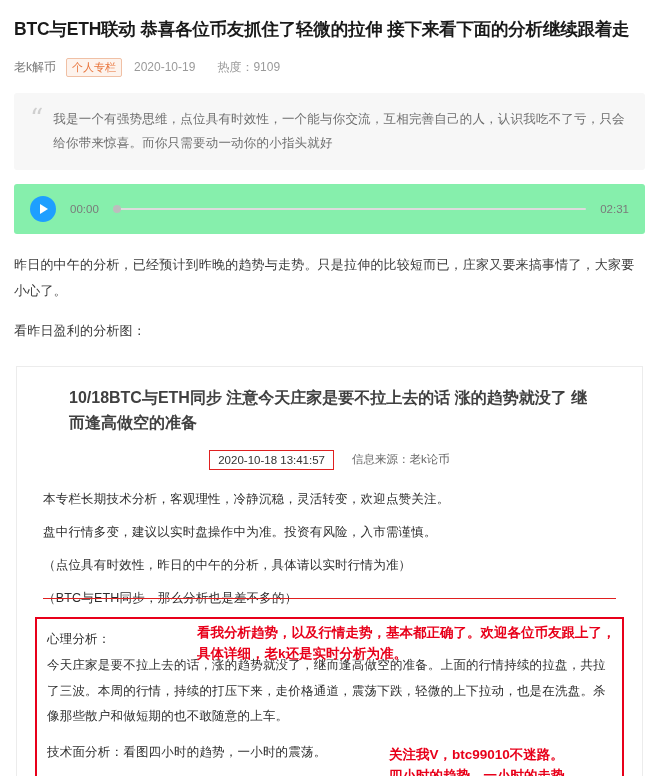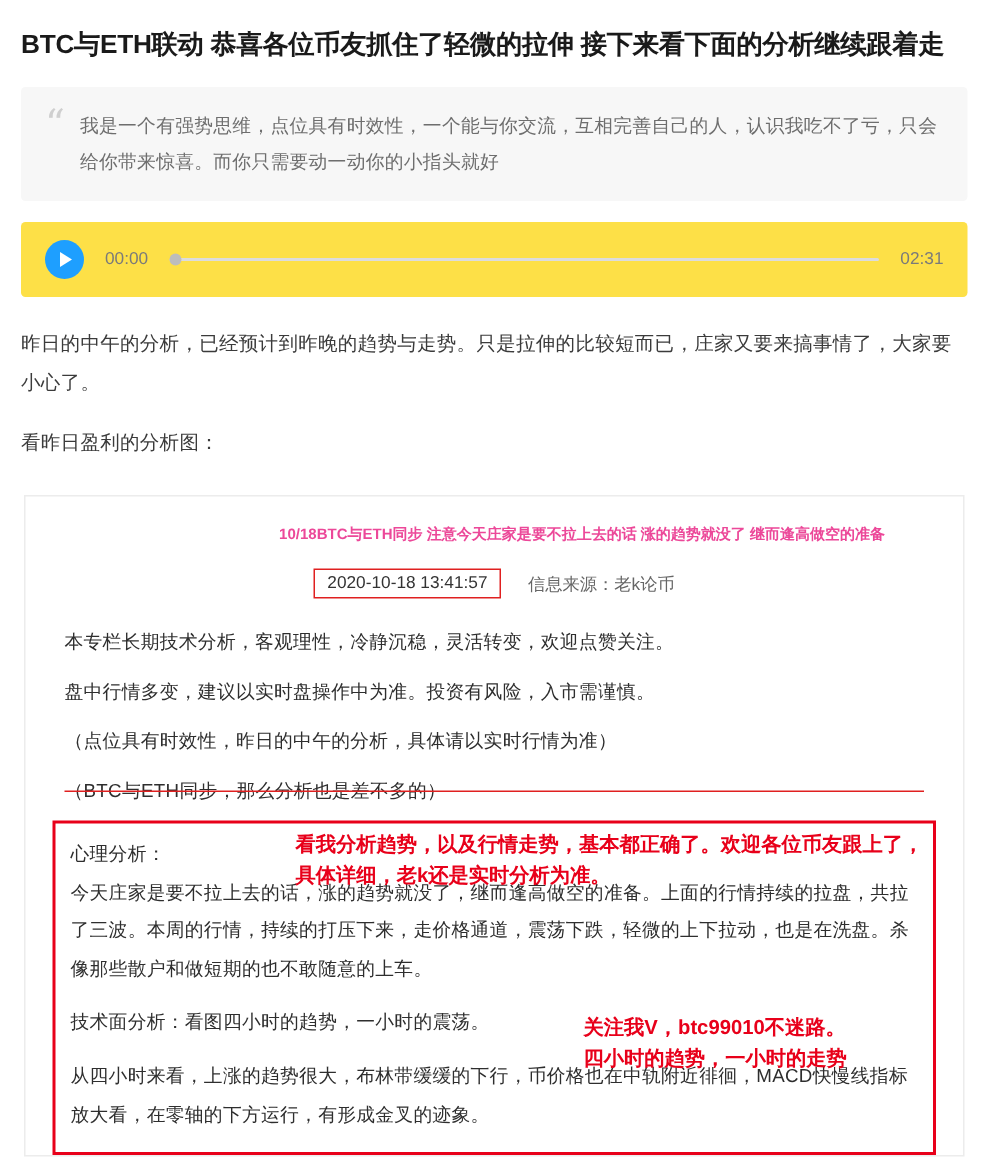--- a/index.html
+++ b/index.html
@@ -63,21 +63,21 @@
     user-select: none;
   }
   .quote-text {
     font-size: 12.5px;
     color: #6e6e6e;
     line-height: 1.95;
     letter-spacing: 0.2px;
   }
 
   .player {
-    background: #fde047;
+    background: #86efac;
     border-radius: 3px;
     height: 50px;
     display: flex;
     align-items: center;
     padding: 0 16px;
     margin-bottom: 18px;
   }
   .play-btn {
     width: 26px; height: 26px;
     border-radius: 50%;
@@ -120,24 +120,24 @@
 
   
   .embed {
     border: 1px solid #ececec;
     background: #ffffff;
     margin: 0 2px;
     padding: 14px 26px 0 26px;
     position: relative;
   }
   .embed-title {
-    text-align: right;
-    font-size: 10px;
+    text-align: left;
+    font-size: 16px;
     font-weight: bold;
-    color: #ec4899;
+    color: #404040;
     line-height: 1.6;
     margin: 4px 26px 14px 26px;
   }
   .embed-meta {
     display: flex;
     align-items: center;
     justify-content: center;
     margin-bottom: 16px;
     font-size: 11.5px;
     color: #555555;
@@ -196,20 +196,26 @@
   .rb-gap { height: 10px; }
   .rb-right-clip { width: 330px; }
 </style>
 </head>
 <body>
 
 <div class="page">
 
   <h1 class="article-title">BTC与ETH联动 恭喜各位币友抓住了轻微的拉伸 接下来看下面的分析继续跟着走</h1>
 
+  <div class="meta-row">
+    <span class="meta-author">老k解币</span>
+    <span class="meta-tag">个人专栏</span>
+    <span class="meta-date">2020-10-19</span>
+    <span class="meta-heat">热度：9109</span>
+  </div>
 
   <div class="quote-box">
     <span class="quote-mark">“</span>
     <div class="quote-text">我是一个有强势思维，点位具有时效性，一个能与你交流，互相完善自己的人，认识我吃不了亏，只会给你带来惊喜。而你只需要动一动你的小指头就好</div>
   </div>
 
   <div class="player">
     <div class="play-btn">
       <div class="play-tri"></div>
     </div>

